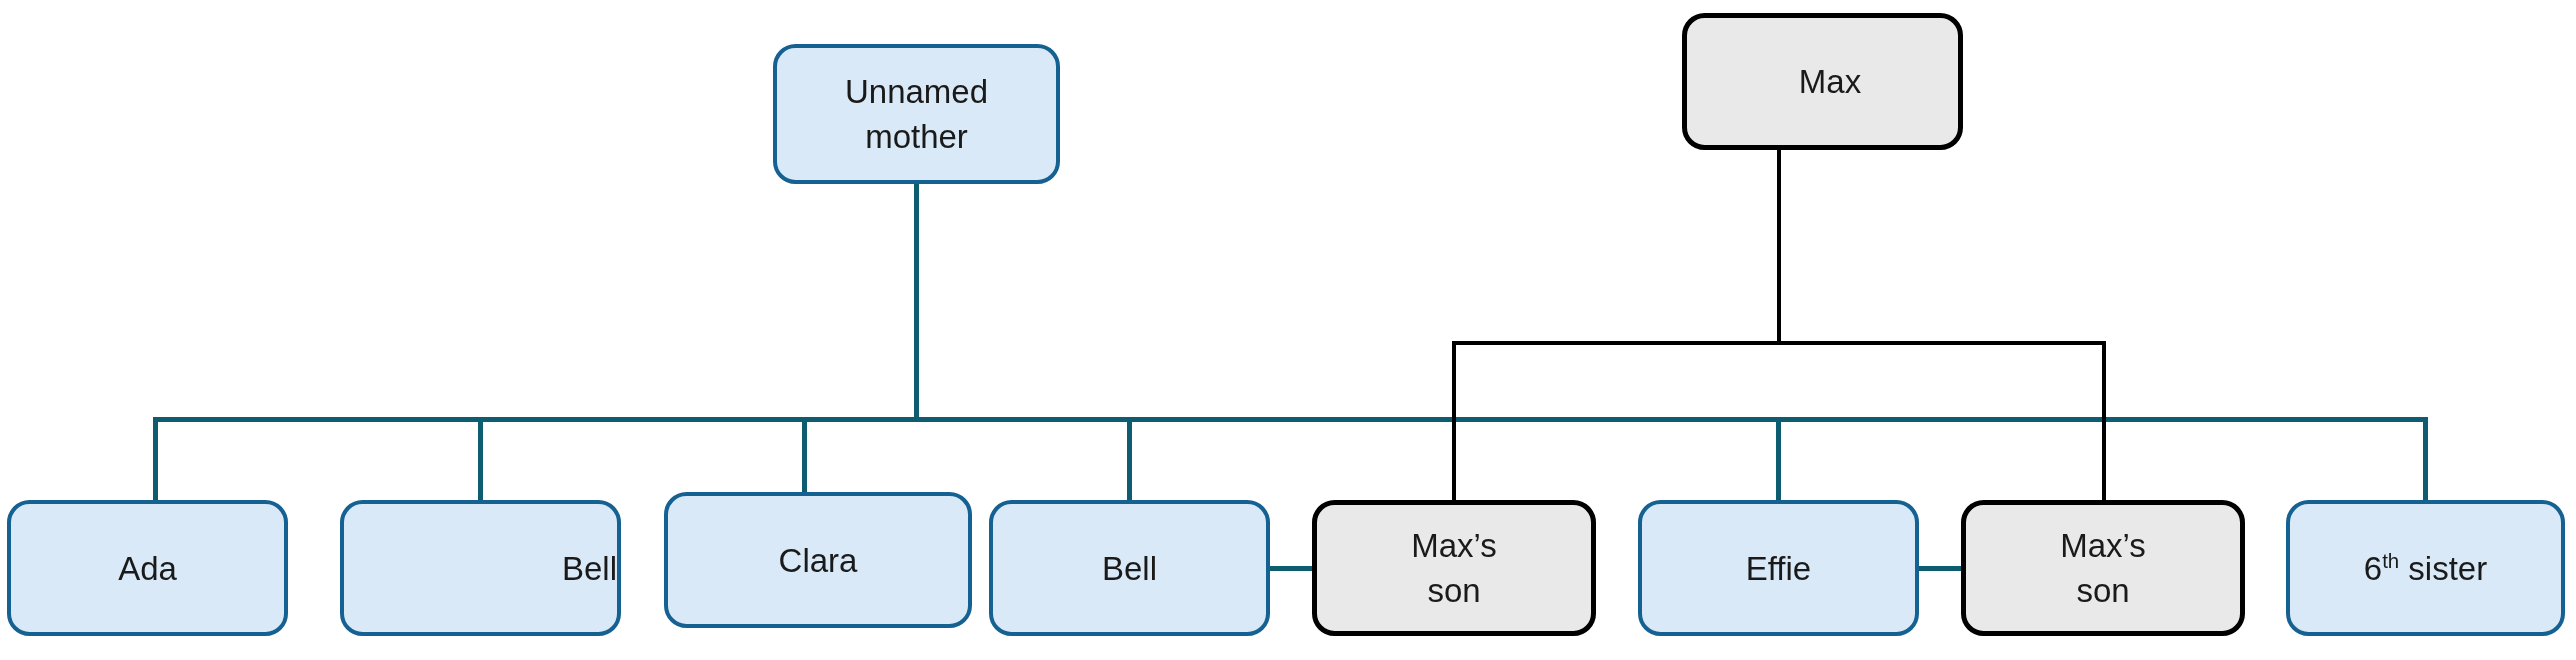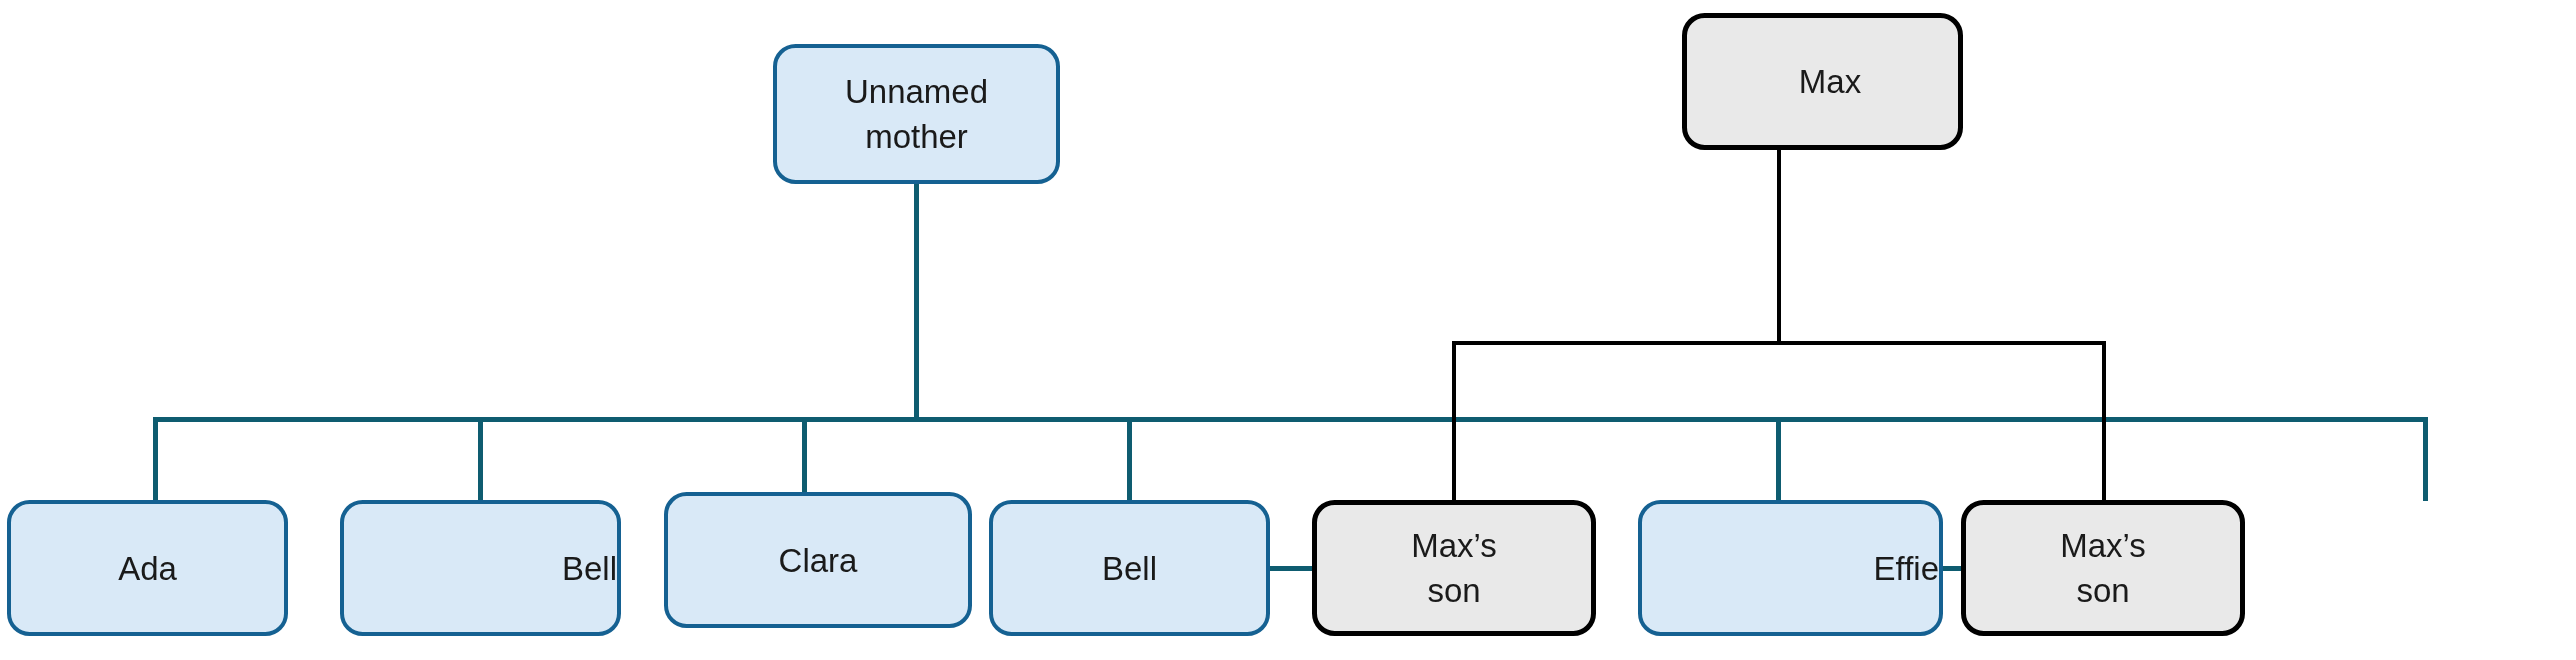--- a/index.html
+++ b/index.html
@@ -90,22 +90,25 @@
   <div class="node blue" style="left:664px; top:492px; width:308px; height:136px;">
     <span class="label">Clara</span>
   </div>
   <div class="node blue" style="left:989px; top:500px; width:281px; height:136px;">
     <span class="label">Bell</span>
   </div>
   <div class="node gray" style="left:1312px; top:500px; width:284px; height:136px;">
     <span class="label">Max’s
 son</span>
   </div>
-  <div class="node blue" style="left:1638px; top:500px; width:305px; height:136px;justify-content:flex-end;">
+  <div class="node blue" style="left:1638px; top:500px; width:281px; height:136px;">
     <span class="label">Effie</span>
   </div>
   <div class="node gray" style="left:1961px; top:500px; width:284px; height:136px;">
     <span class="label">Max’s
 son</span>
   </div>
+  <div class="node blue" style="left:2286px; top:500px; width:279px; height:136px;">
+    <span class="label"><span>6</span><sup>th</sup><span> sister</span></span>
+  </div>
 
 </div>
 
 
 </body></html>

